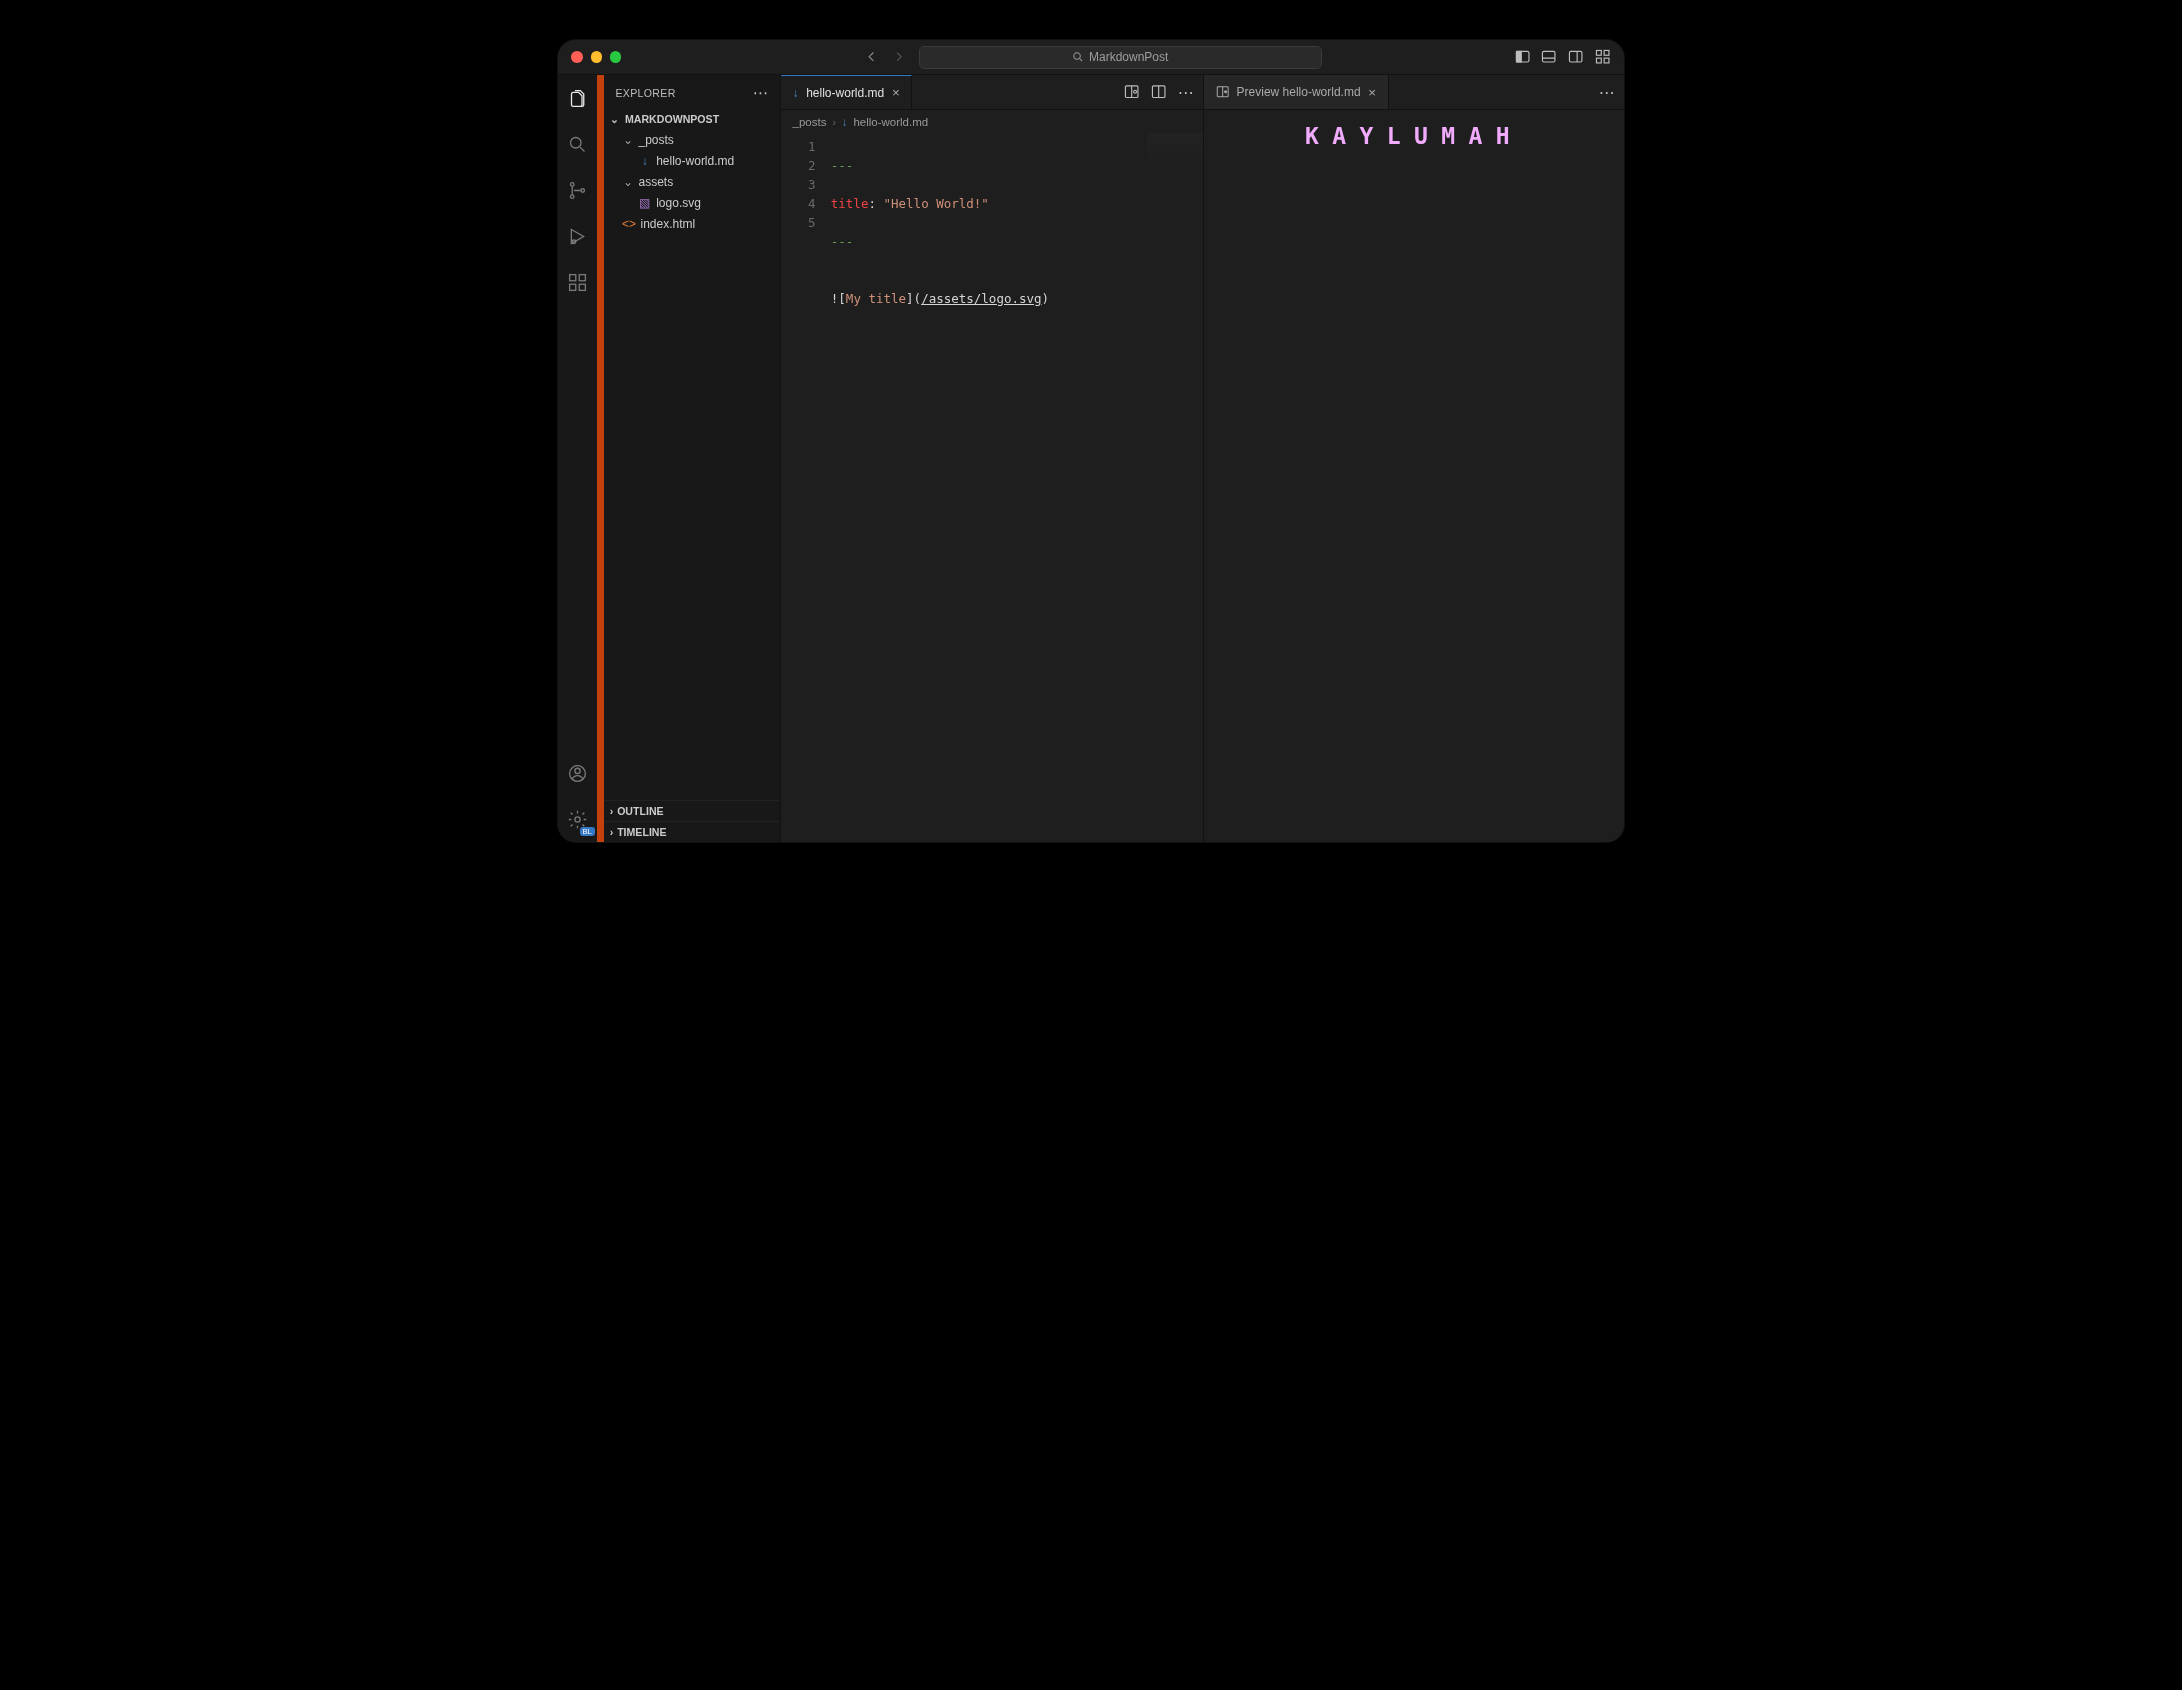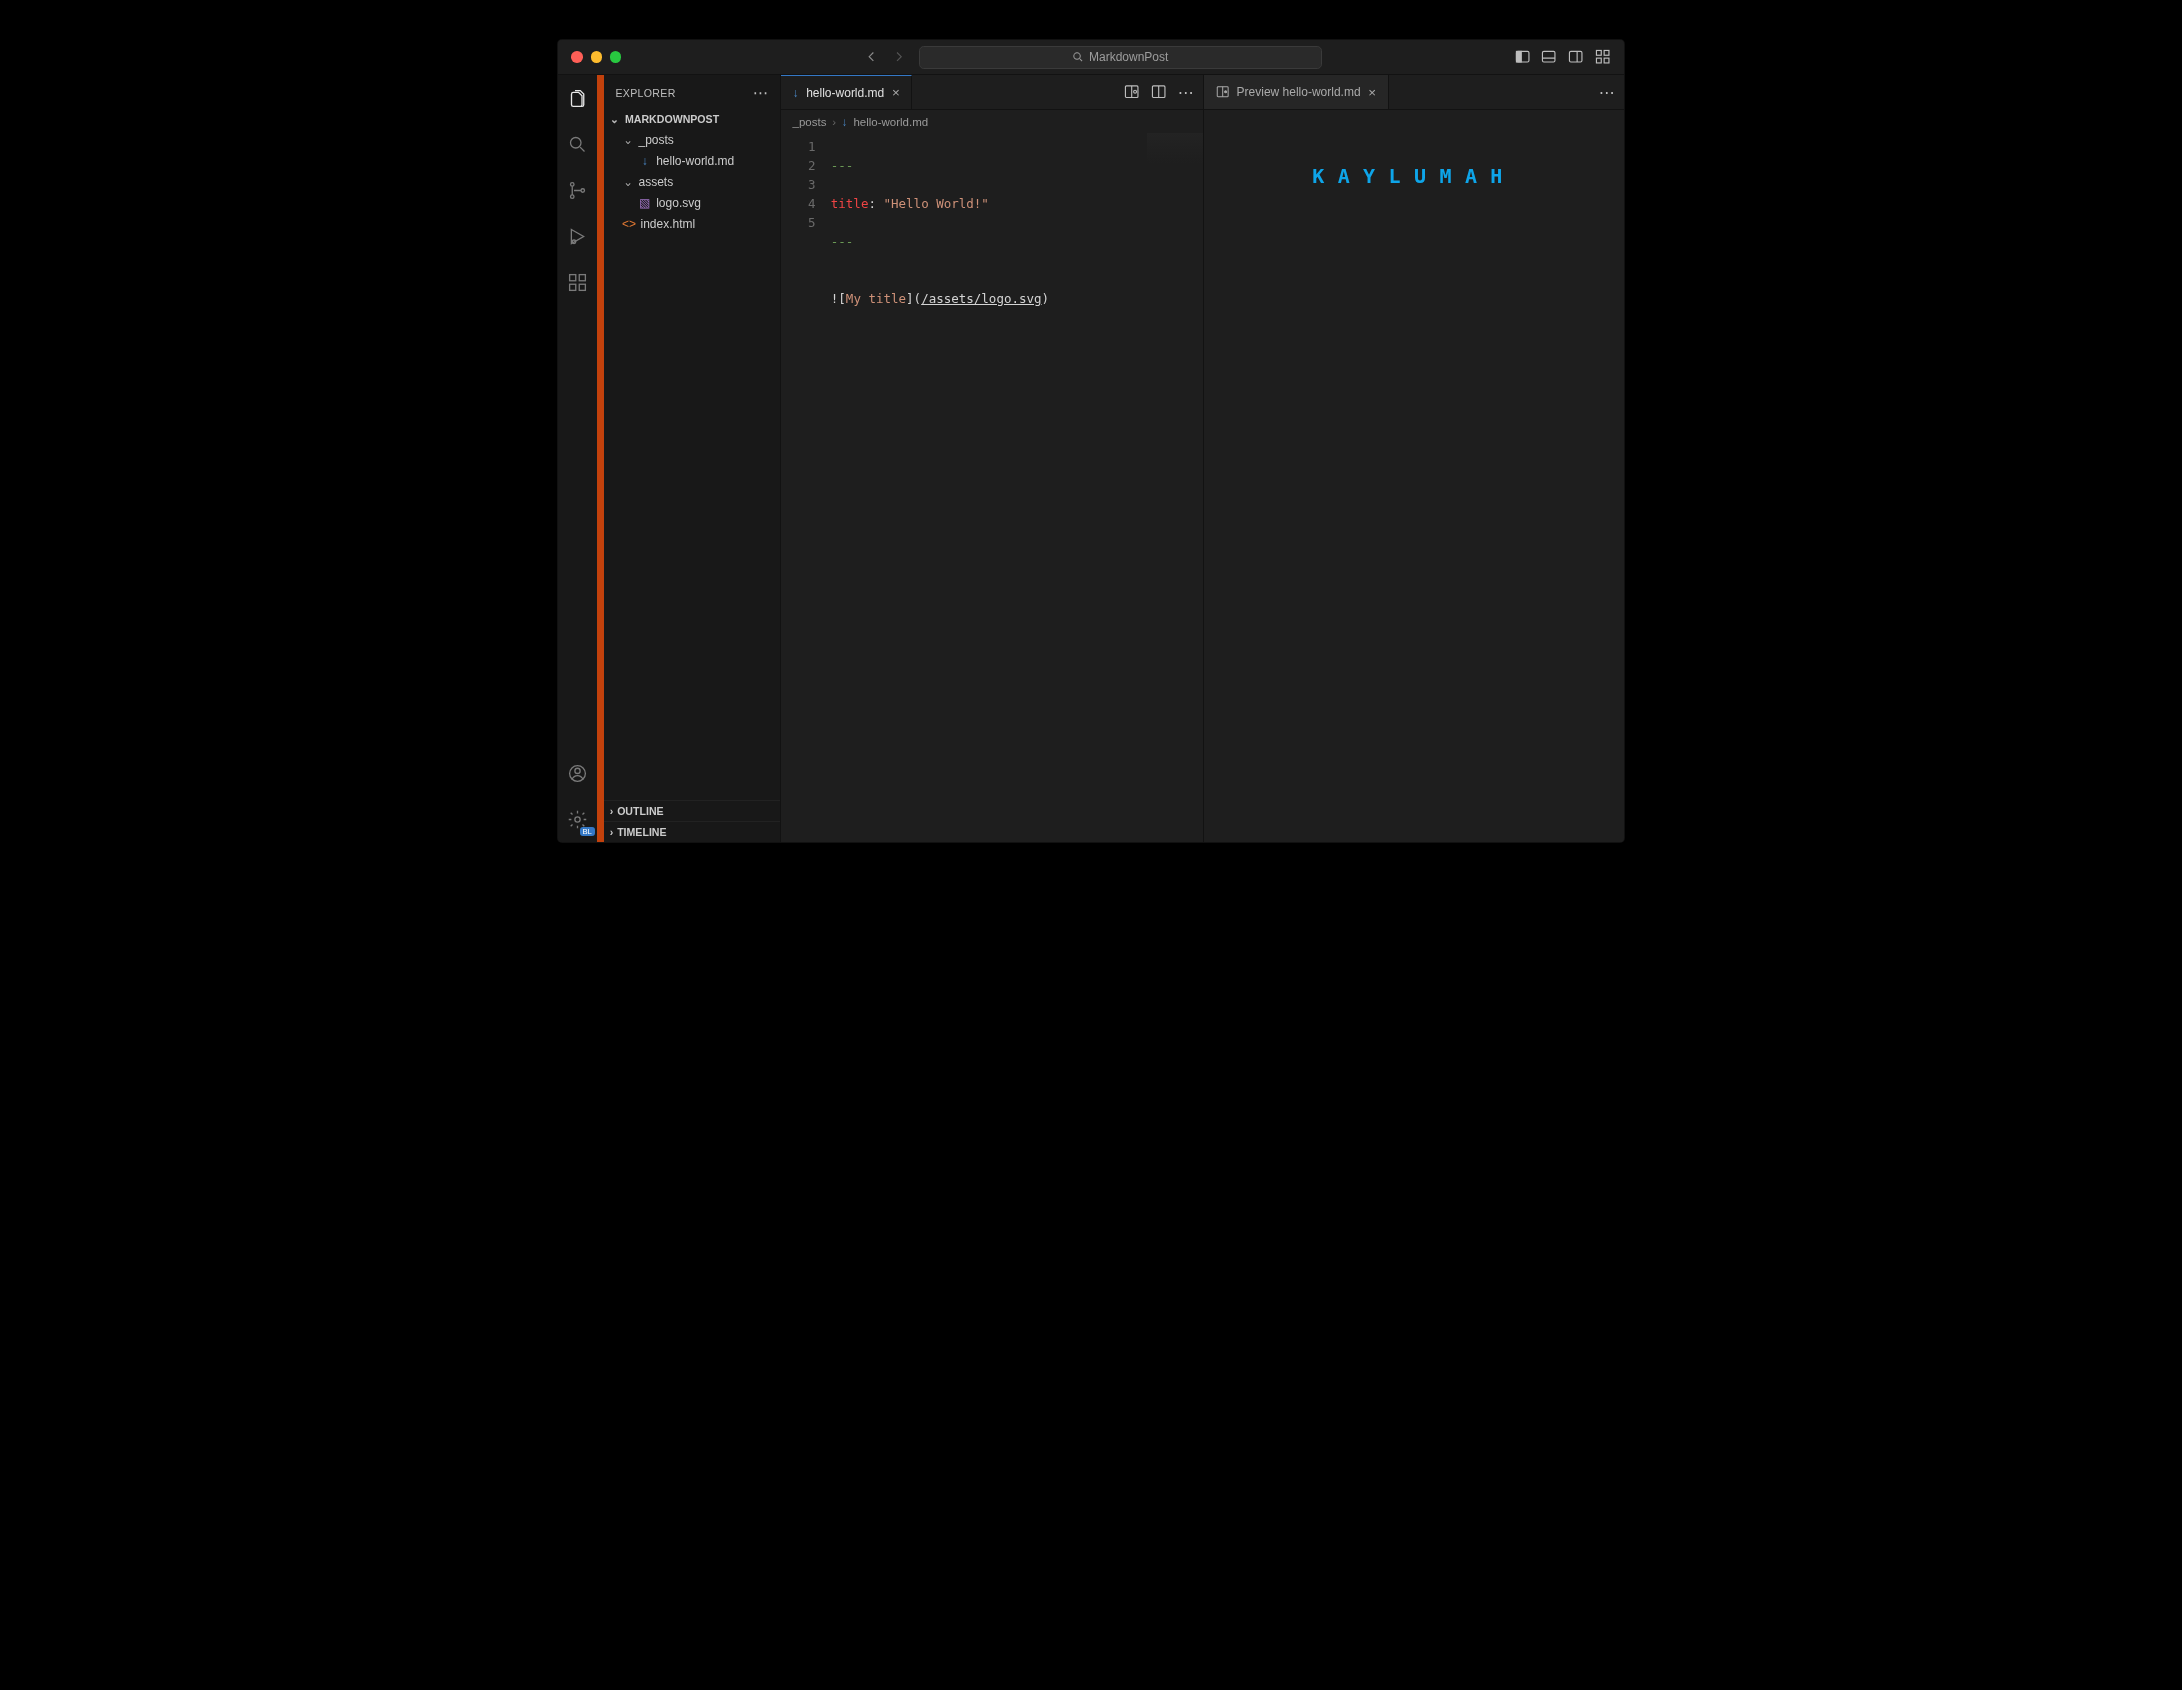--- a/index.html
+++ b/index.html
@@ -2,21 +2,21 @@
 <html><head>
 <meta charset="utf-8">
 <style>
   * { box-sizing: border-box; margin: 0; padding: 0; }
   html, body { width: 100%; height: 100%; background: #000; font-family: -apple-system, BlinkMacSystemFont, "Segoe UI", sans-serif; overflow: hidden; }
   .screen { position: absolute; inset: 0; background: #000; display: flex; align-items: flex-start; justify-content: center; }
   .window {
     width: 1066px; height: 802px;
     margin-top: 40px;
     background: #1e1e1e;
-    border-radius: 4px;
+    border-radius: 18px;
     overflow: hidden;
     display: flex; flex-direction: column;
     box-shadow: 0 0 0 1px #111;
   }
   
   .titlebar {
     height: 35px; background: #1e1e1e;
     display: flex; align-items: center;
     border-bottom: 1px solid #121212;
   }
@@ -135,23 +135,22 @@
     box-shadow: inset 0 0 0 1.9px #6e7ab3;
   }
   .mono {
     font-family: Georgia, "Times New Roman", serif;
     font-weight:700; font-size:67px; color:#7d88c4;
     transform: translateY(-1.9px);
     letter-spacing:-17.3px;
     text-shadow: 0 0 1px #2a2f4a;
   }
   .brand {
-    color:#0ea5e9; font-weight:600; letter-spacing: 13.4px; font-size:20px;
+    color:#f0abfc; font-weight:600; letter-spacing: 13.4px; font-size:23px;
     font-family: ui-monospace, Menlo, monospace;
-    margin-top: 41px;
   }
   
   svg { display:block; }
 </style>
 </head>
 <body>
 
 <div class="screen">
   <div class="window">
 

